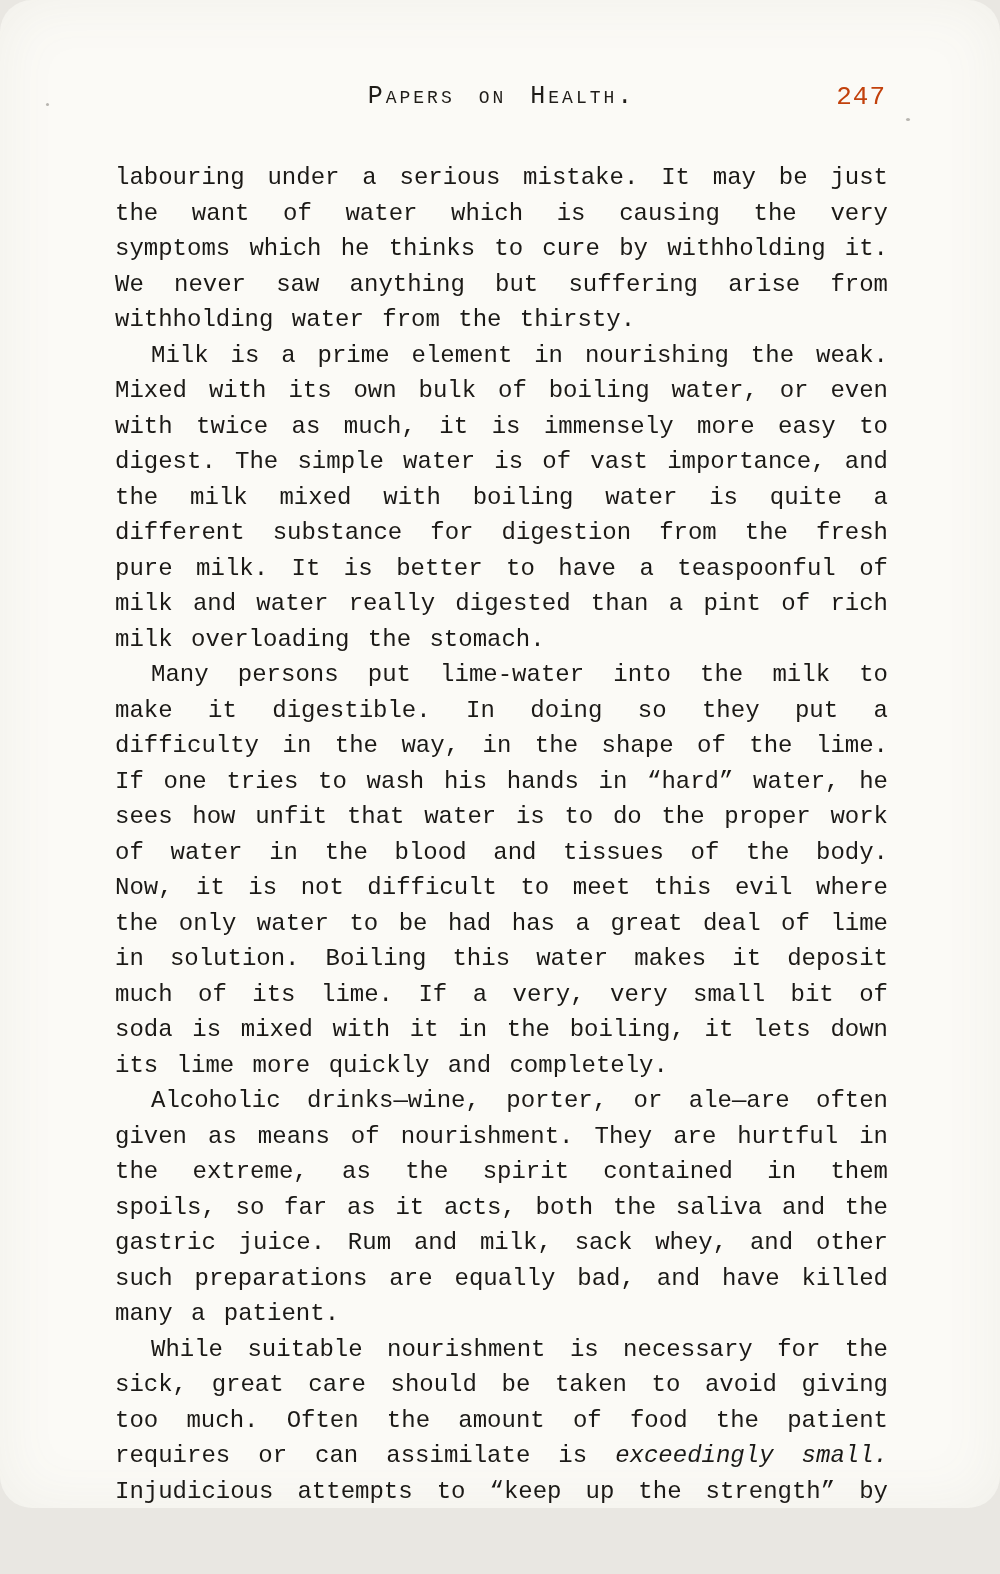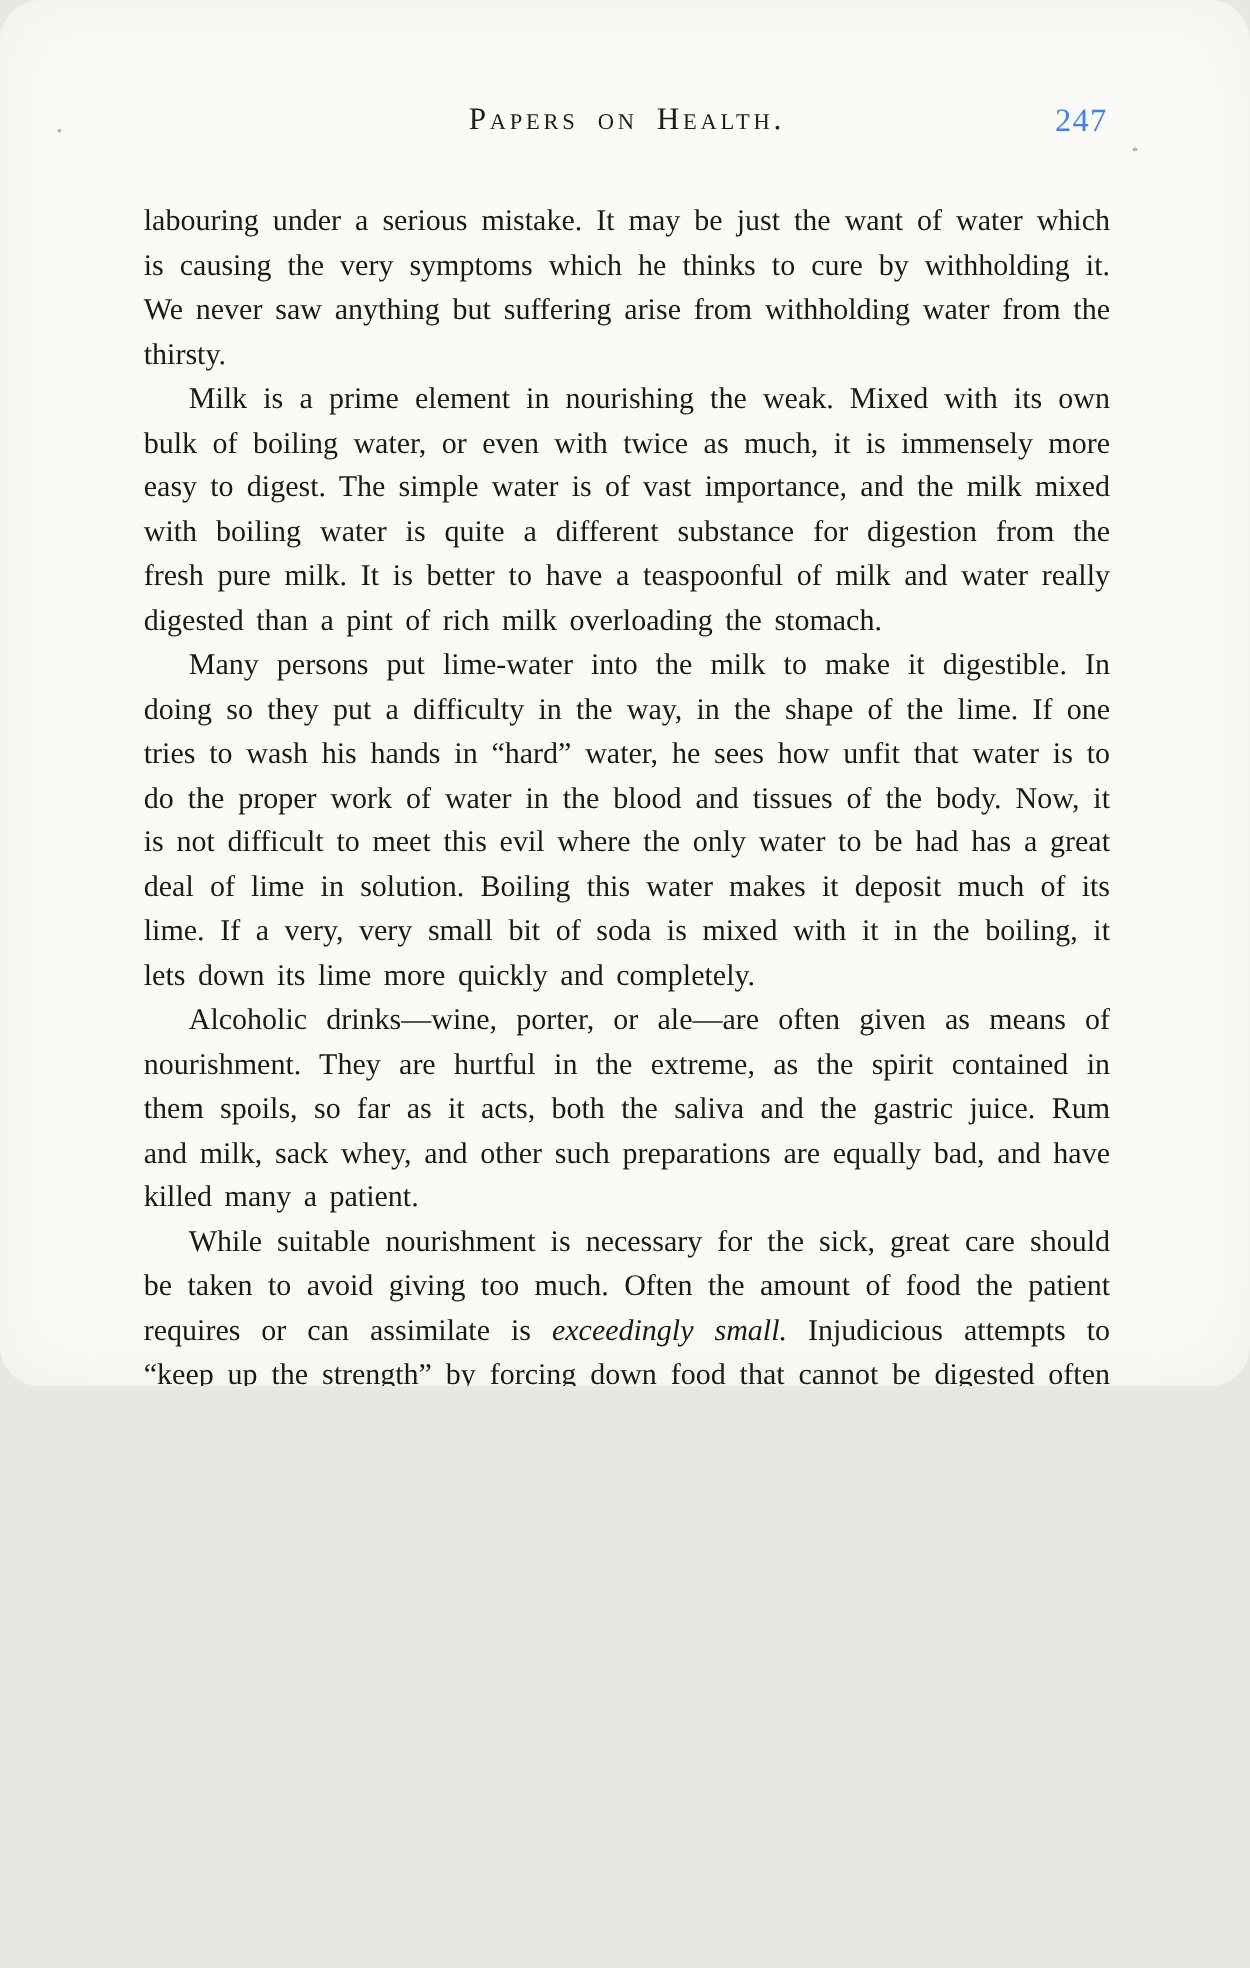--- a/index.html
+++ b/index.html
@@ -3,25 +3,25 @@
 <meta charset="utf-8">
 <style>
   html, body {
     margin: 0;
     padding: 0;
     background: #e9e7e2;
   }
   .page {
     position: relative;
     width: 1000px;
-    height: 1109px;
+    height: 1508px;
     margin: 0 auto;
     background: #fbfaf6;
     color: #1b1916;
-    font-family: Liberation Serif, serif;
+    font-family: Liberation Mono, monospace;
     overflow: hidden;
     box-shadow: inset 0 0 60px rgba(120,110,90,0.08);
     border-radius: 32px;
   }
   .header {
     position: absolute;
     top: 82px;
     left: 115px;
     width: 773px;
     height: 34px;
@@ -36,21 +36,21 @@
     letter-spacing: 3px;
     word-spacing: 6px;
     color: #201d19;
   }
   .page-number {
     position: absolute;
     right: 2px;
     top: 0;
     font-size: 26px;
     letter-spacing: 1px;
-    color: #3b82f6;
+    color: #c2410c;
   }
   .text-block {
     position: absolute;
     top: 160px;
     left: 115px;
     width: 773px;
     font-size: 24px;
     line-height: 35.5px;
     text-align: justify;
     word-spacing: 4px;

